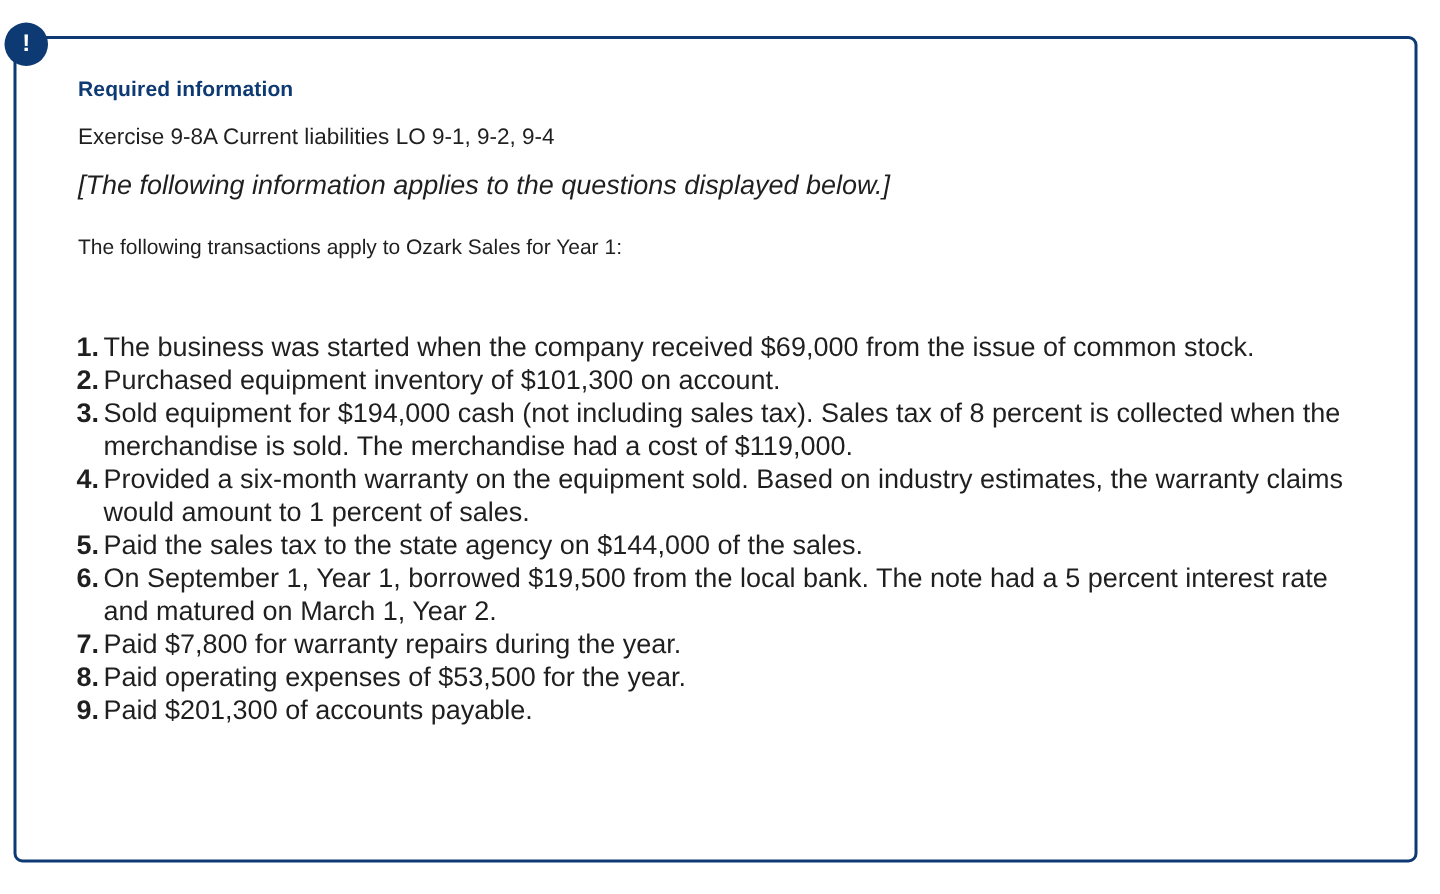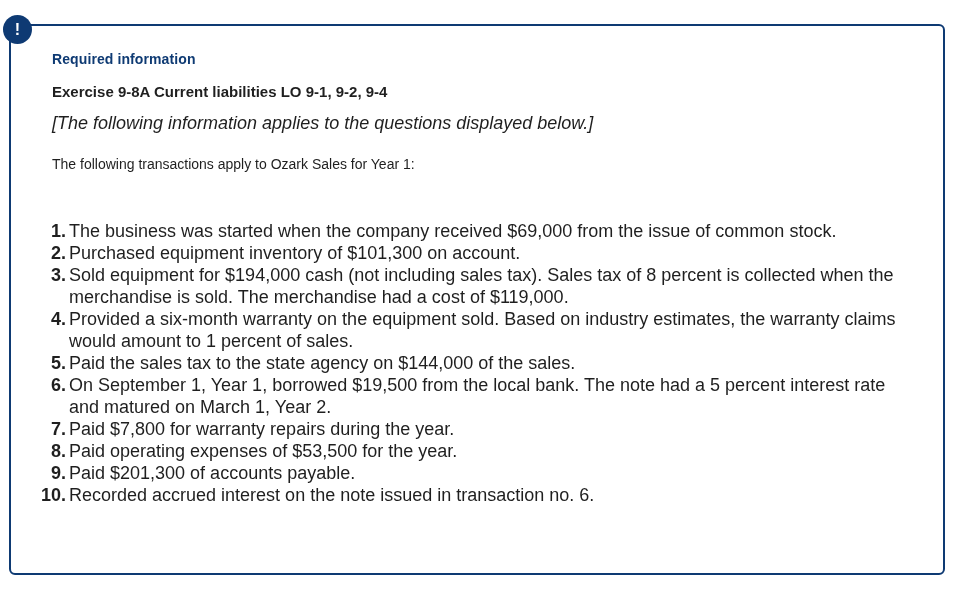--- a/index.html
+++ b/index.html
@@ -49,21 +49,21 @@
       font-weight: bold;
       color: #0e3a73;
       margin: 0;
       letter-spacing: 0.1px;
     }
     .subtitle {
       position: absolute;
       left: 52px;
       top: 83px;
       font-size: 15px;
-      font-weight: bold;
+      font-weight: normal;
       color: #1f1f1f;
       margin: 0;
     }
     .note {
       position: absolute;
       left: 52px;
       top: 113px;
       font-size: 18px;
       font-style: italic;
       color: #1f1f1f;
@@ -148,17 +148,13 @@
     <span class="txt">Paid $7,800 for warranty repairs during the year.</span>
   </li>
   <li>
     <span class="num">8.</span>
     <span class="txt">Paid operating expenses of $53,500 for the year.</span>
   </li>
   <li>
     <span class="num">9.</span>
     <span class="txt">Paid $201,300 of accounts payable.</span>
   </li>
-  <li>
-    <span class="num">10.</span>
-    <span class="txt">Recorded accrued interest on the note issued in transaction no. 6.</span>
-  </li>
 </ol>
 
 </body></html>

